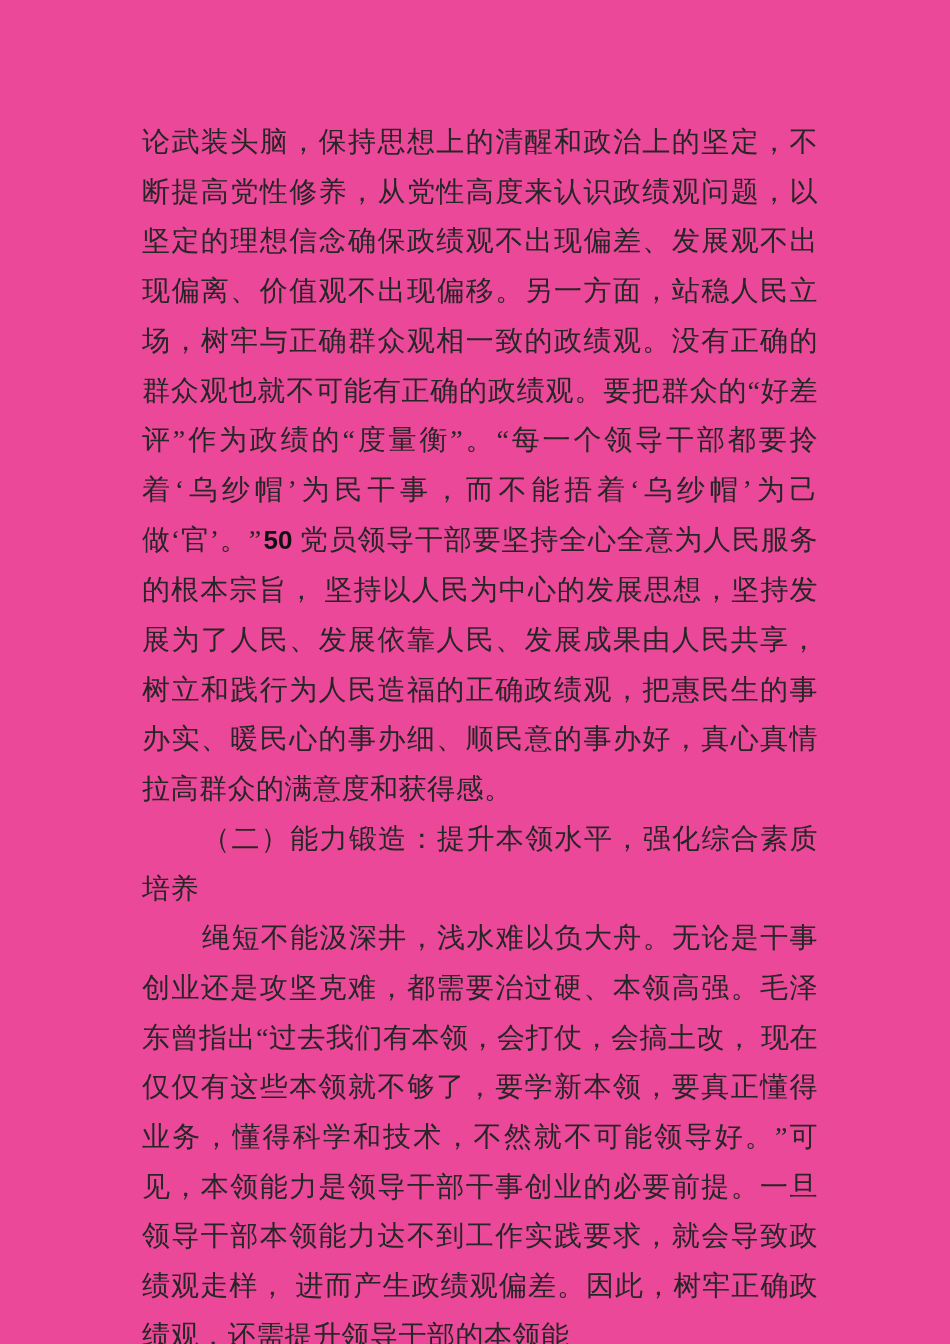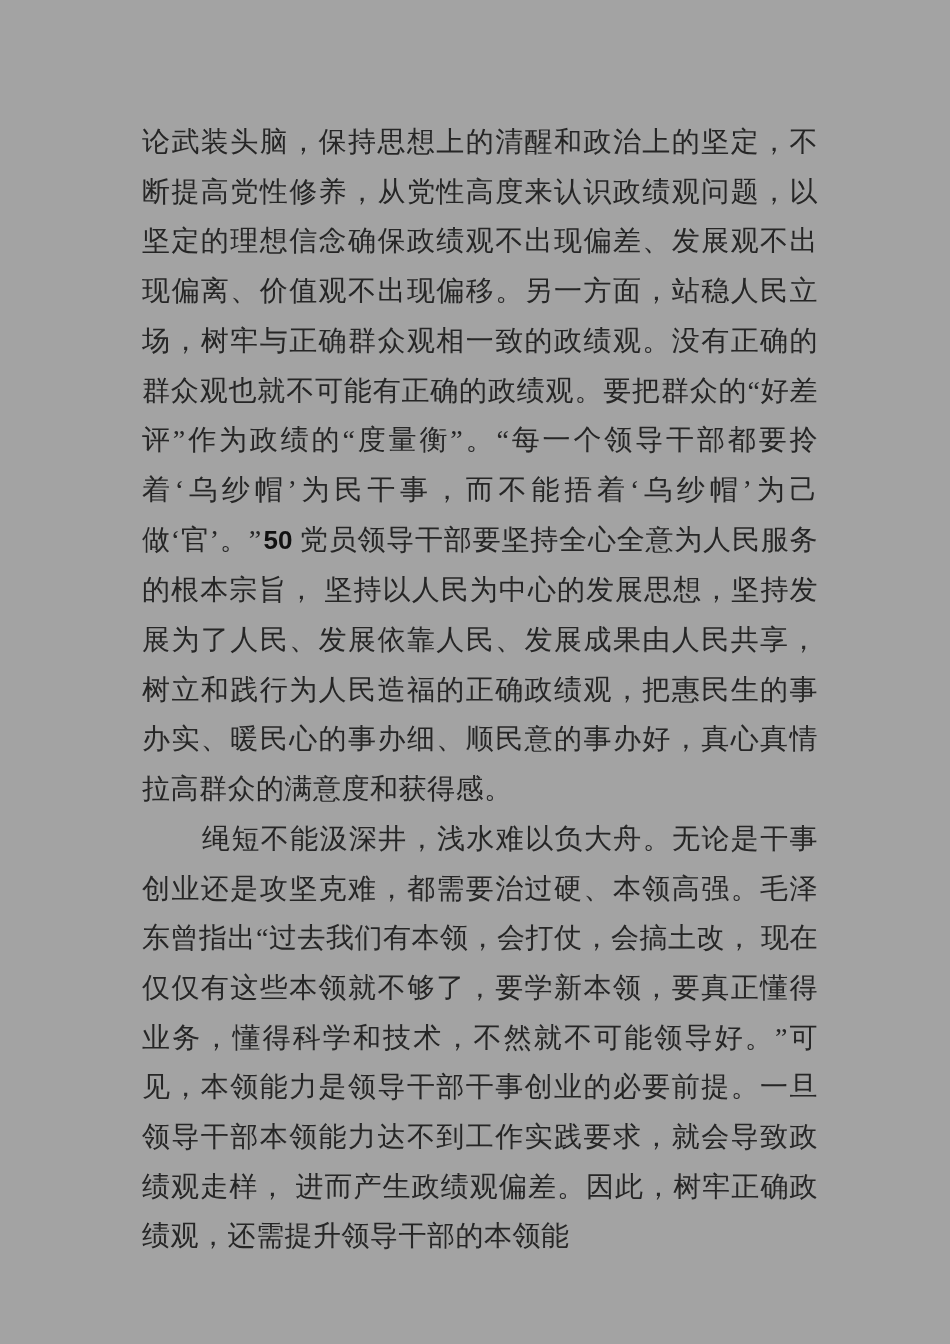--- a/index.html
+++ b/index.html
@@ -4,21 +4,21 @@
 <style>
   html, body {
     margin: 0;
     padding: 0;
     background: #ffffff;
   }
   .page {
     position: relative;
     width: 950px;
     height: 1344px;
-    background: #a3a3a3;
+    background: #ec4899;
     overflow: hidden;
   }
   .doc-body {
     position: absolute;
     left: 142px;
     top: 117px;
     width: 676px;
     font-family: "Liberation Serif", "DejaVu Serif", serif;
     font-size: 28px;
     line-height: 49.7px;
@@ -44,17 +44,18 @@
   }
 </style>
 </head>
 <body>
 
 <div class="page">
   <div class="doc-body">
 
     <p><span>论武装头脑，保持思想上的清醒和政治上的坚定，不断提高党性修养，从党性高度来认识政绩观问题，以坚定的理想信念确保政绩观不出现偏差、发展观不出现偏离、价值观不出现偏移。另一方面，站稳人民立场，树牢与正确群众观相一致的政绩观。没有正确的群众观也就不可能有正确的政绩观。要把群众的“好差评”作为政绩的“度量衡”。“每一个领导干部都要拎着‘乌纱帽’为民干事，而不能捂着‘乌纱帽’为己做‘官’。”</span><span class="footnote-ref">50</span><span>党员领导干部要坚持全心全意为人民服务的根本宗旨， 坚持以人民为中心的发展思想，坚持发展为了人民、发展依靠人民、发展成果由人民共享，树立和践行为人民造福的正确政绩观，把惠民生的事办实、暖民心的事办细、顺民意的事办好，真心真情拉高群众的满意度和获得感。</span></p>
 
+    <p class="indent-2">（二）能力锻造：提升本领水平，强化综合素质培养</p>
 
     <p class="indent-2">绳短不能汲深井，浅水难以负大舟。无论是干事创业还是攻坚克难，都需要治过硬、本领高强。毛泽东曾指出“过去我们有本领，会打仗，会搞土改， 现在仅仅有这些本领就不够了，要学新本领，要真正懂得业务，懂得科学和技术，不然就不可能领导好。”可见，本领能力是领导干部干事创业的必要前提。一旦领导干部本领能力达不到工作实践要求，就会导致政绩观走样， 进而产生政绩观偏差。因此，树牢正确政绩观，还需提升领导干部的本领能</p>
 
   </div>
 </div>
 
 </body></html>

